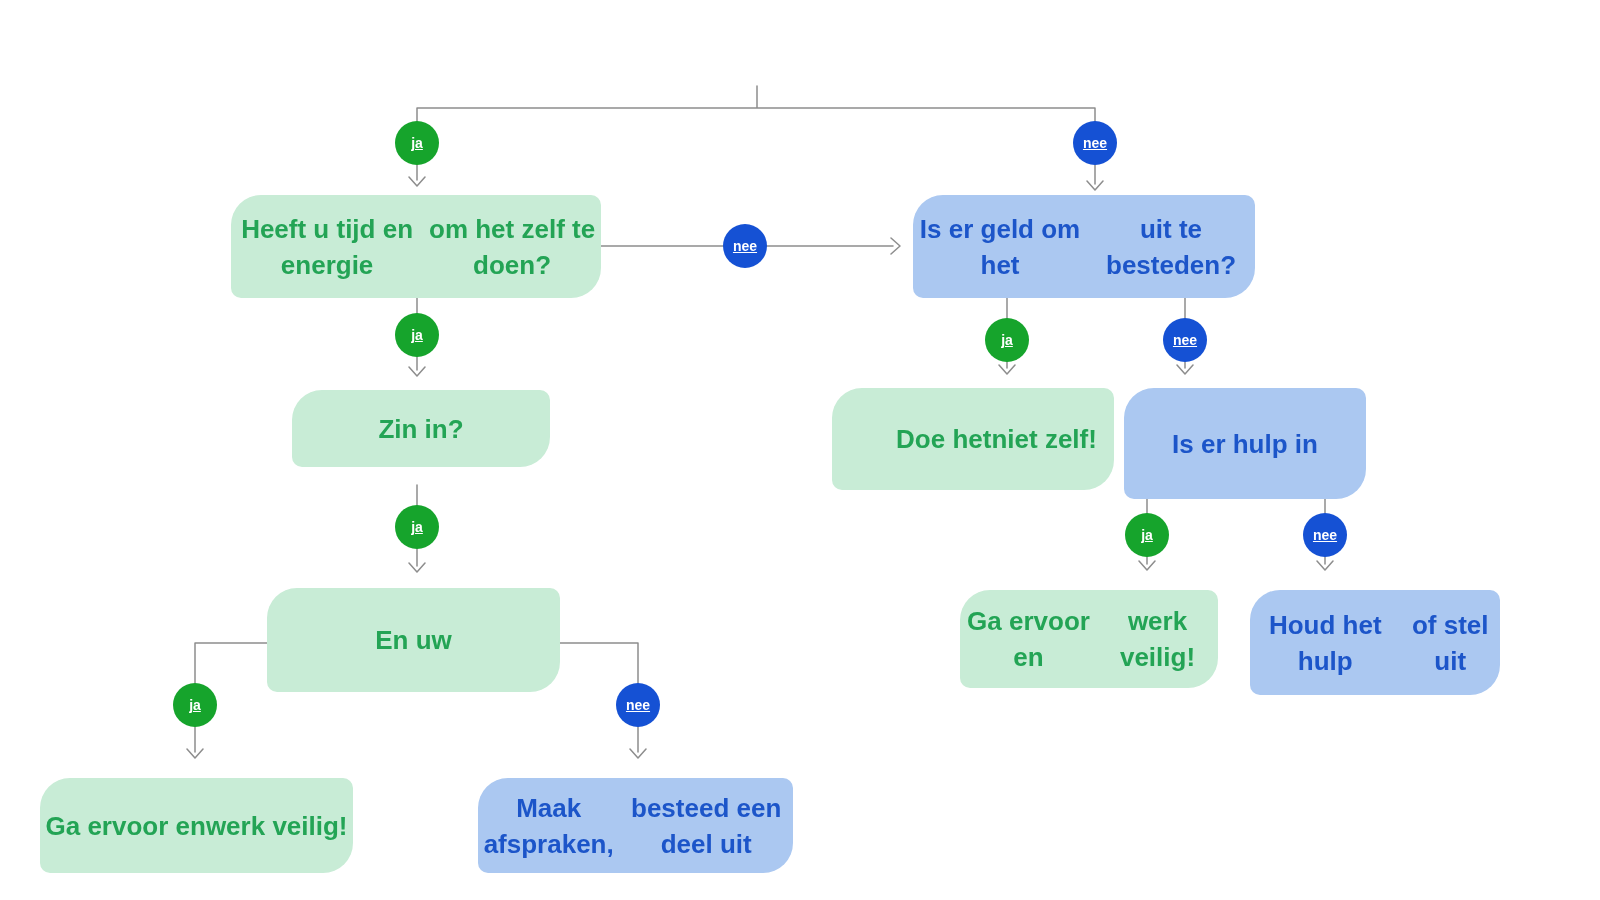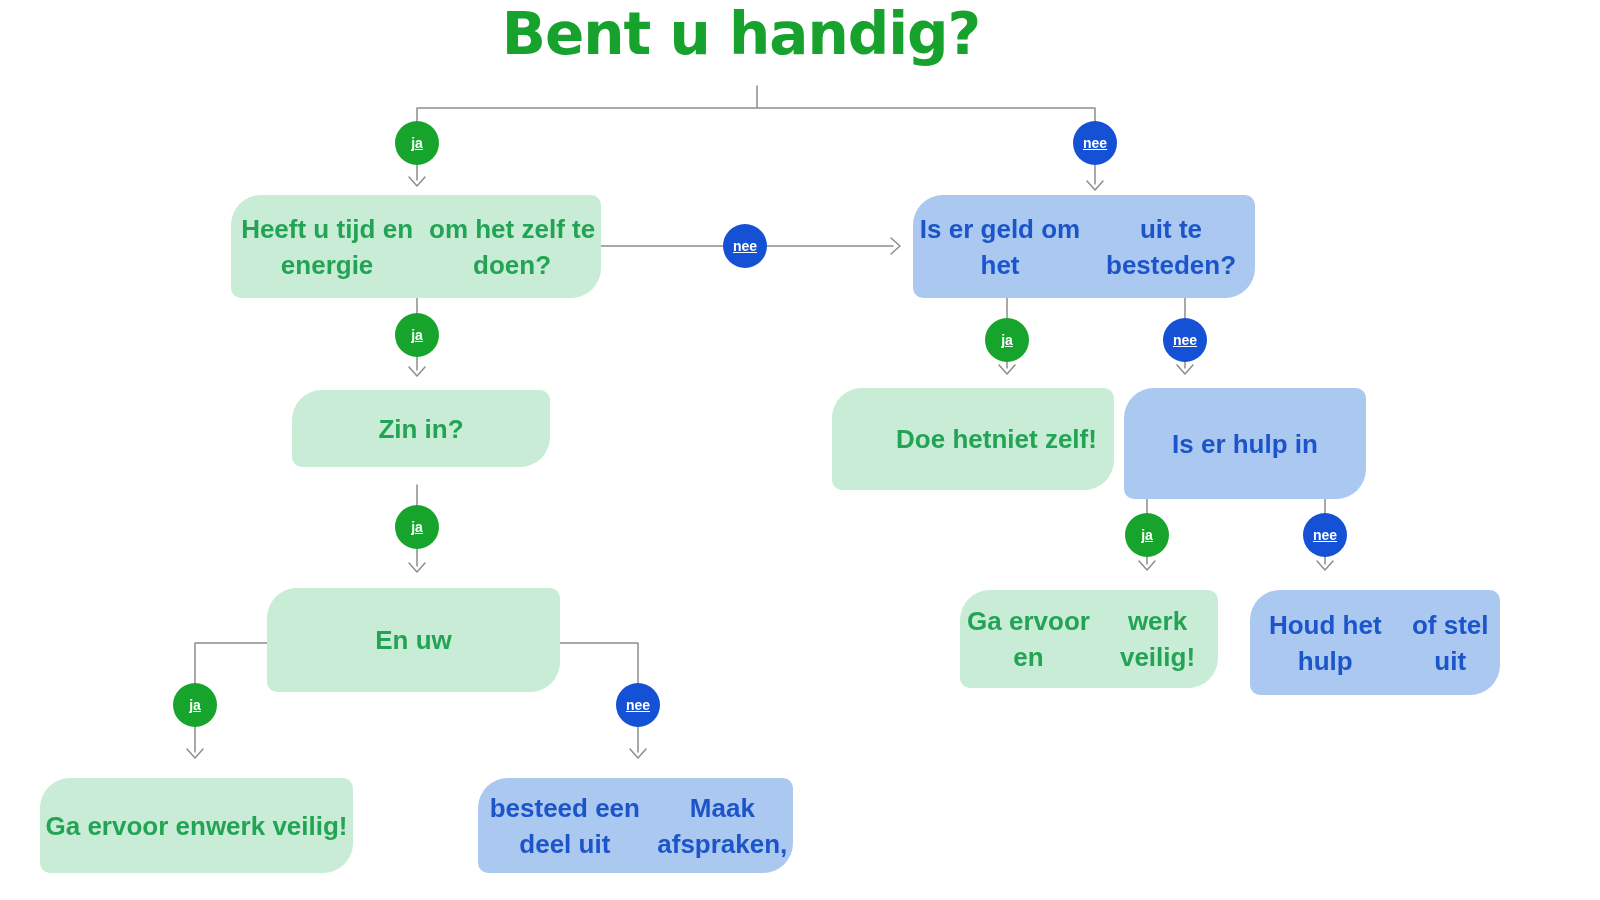--- a/index.html
+++ b/index.html
@@ -27,21 +27,20 @@
     color:#ffffff;font-size:14px;font-weight:700;text-decoration:underline;
   }
   .badge.green{background:var(--badge-green,#16a42c);}
   .badge.blue{background:var(--badge-blue,#1551d4);}
 </style>
 </head>
 <body>
 
 <div class="canvas">
 
-  <div class="page-title">Bent u handig?</div>
 
   <svg class="wires" width="1600" height="900" viewBox="0 0 1600 900">
     <g stroke="#8d8d8d" stroke-width="1.5" fill="none" stroke-linecap="round" stroke-linejoin="round">
 
       <path d="M757,86 V108 M417,108 H1095 M417,108 V180 M1095,108 V184"></path>
 
       <path d="M601,246 H893"></path>
 
       <path d="M417,298 V370 M417,485 V566"></path>
 
@@ -83,22 +82,22 @@
   <div class="box green" style="left:267px;top:588px;width:293px;height:104px;">
     <span>En uw</span>
   </div>
 
   <div class="box green" style="left:40px;top:778px;width:313px;height:95px;">
     <span>Ga ervoor en</span>
     <span>werk veilig!</span>
   </div>
 
   <div class="box blue" style="left:478px;top:778px;width:315px;height:95px;">
+    <span>Maak afspraken,</span>
     <span>besteed een deel uit</span>
-    <span>Maak afspraken,</span>
   </div>
 
   <div class="box green" style="left:832px;top:388px;width:235px;height:102px;padding-left:47px;">
     <span>Doe het</span>
     <span>niet zelf!</span>
   </div>
 
   <div class="box blue" style="left:1124px;top:388px;width:242px;height:111px;">
     <span>Is er hulp in</span>
   </div>

